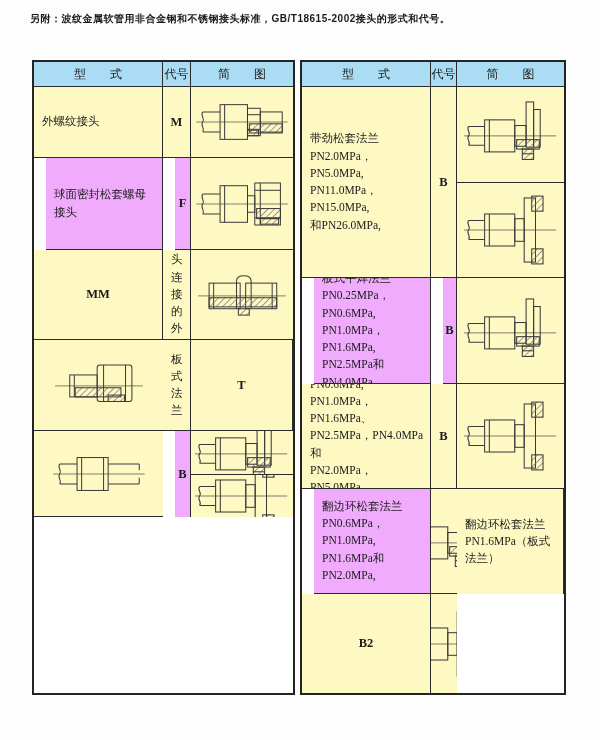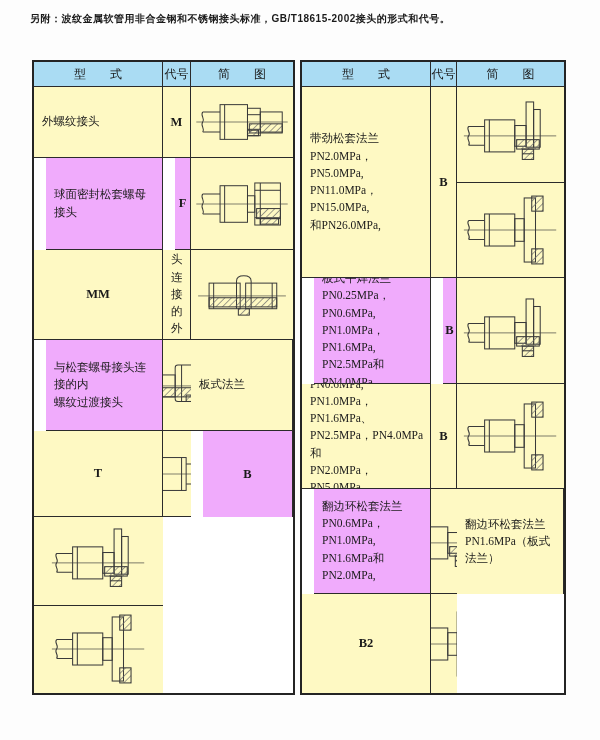--- a/index.html
+++ b/index.html
@@ -105,22 +105,20 @@
               <rect x="56" y="22" width="34" height="28"></rect>
               <line x1="85" y1="22" x2="85" y2="50"></line>
               <path d="M46 50 V20 q0 -6 8 -6 q8 0 8 6 V50"></path>
               <rect x="16" y="38" width="74" height="10" fill="url(#hatch3)"></rect>
               <rect x="48" y="50" width="12" height="7" fill="url(#hatch3)"></rect>
             </g>
           </svg>
         </span>
       </div>
 
-    <div class="cell type y">与松套螺母接头连接的内
-螺纹过渡接头</div>
     <div class="cell diag lc">
         <span>
           <svg width="98" height="64" viewBox="0 0 104 70">
             <defs>
               <pattern id="hatch4" width="5" height="5" patternUnits="userSpaceOnUse" patternTransform="rotate(45)">
                 <line x1="0" y1="0" x2="0" y2="5" stroke="#6a6a6a" stroke-width="1.4"></line>
               </pattern>
             </defs>
             <g stroke="#3a3a3a" fill="none" stroke-width="1.1">
               <line x1="4" y1="36" x2="100" y2="36" stroke-width="0.7"></line>

